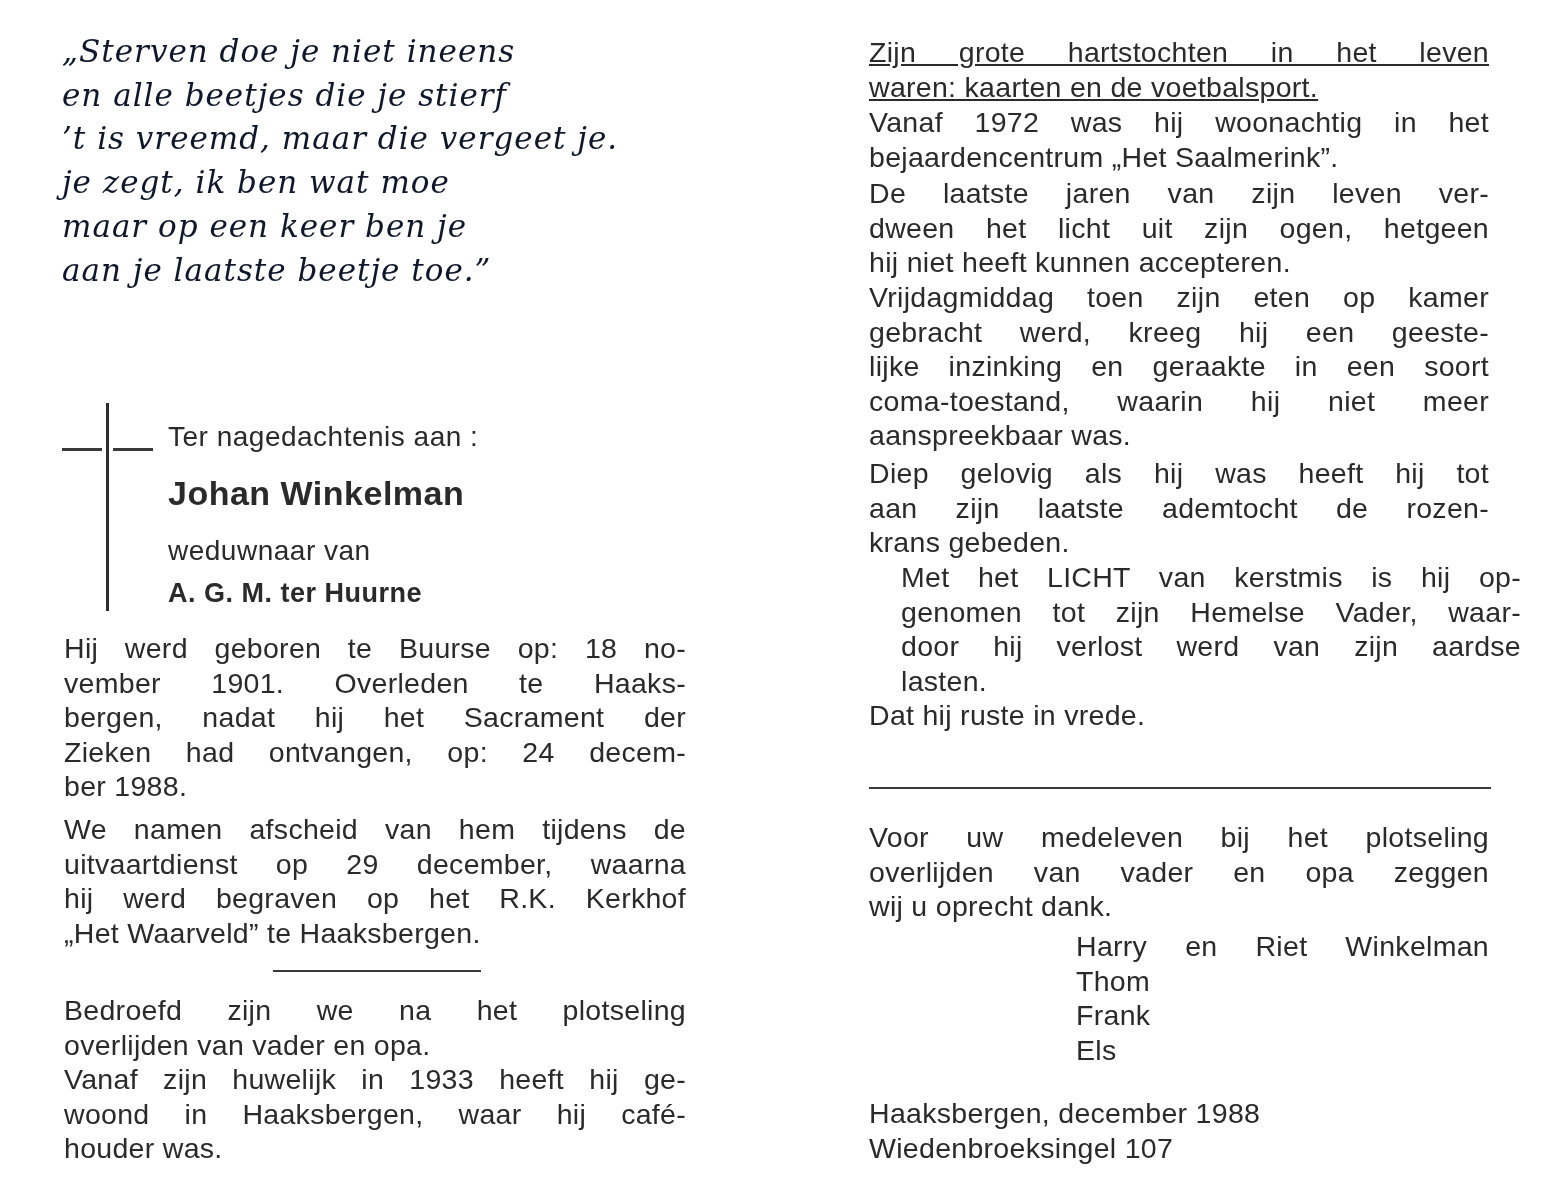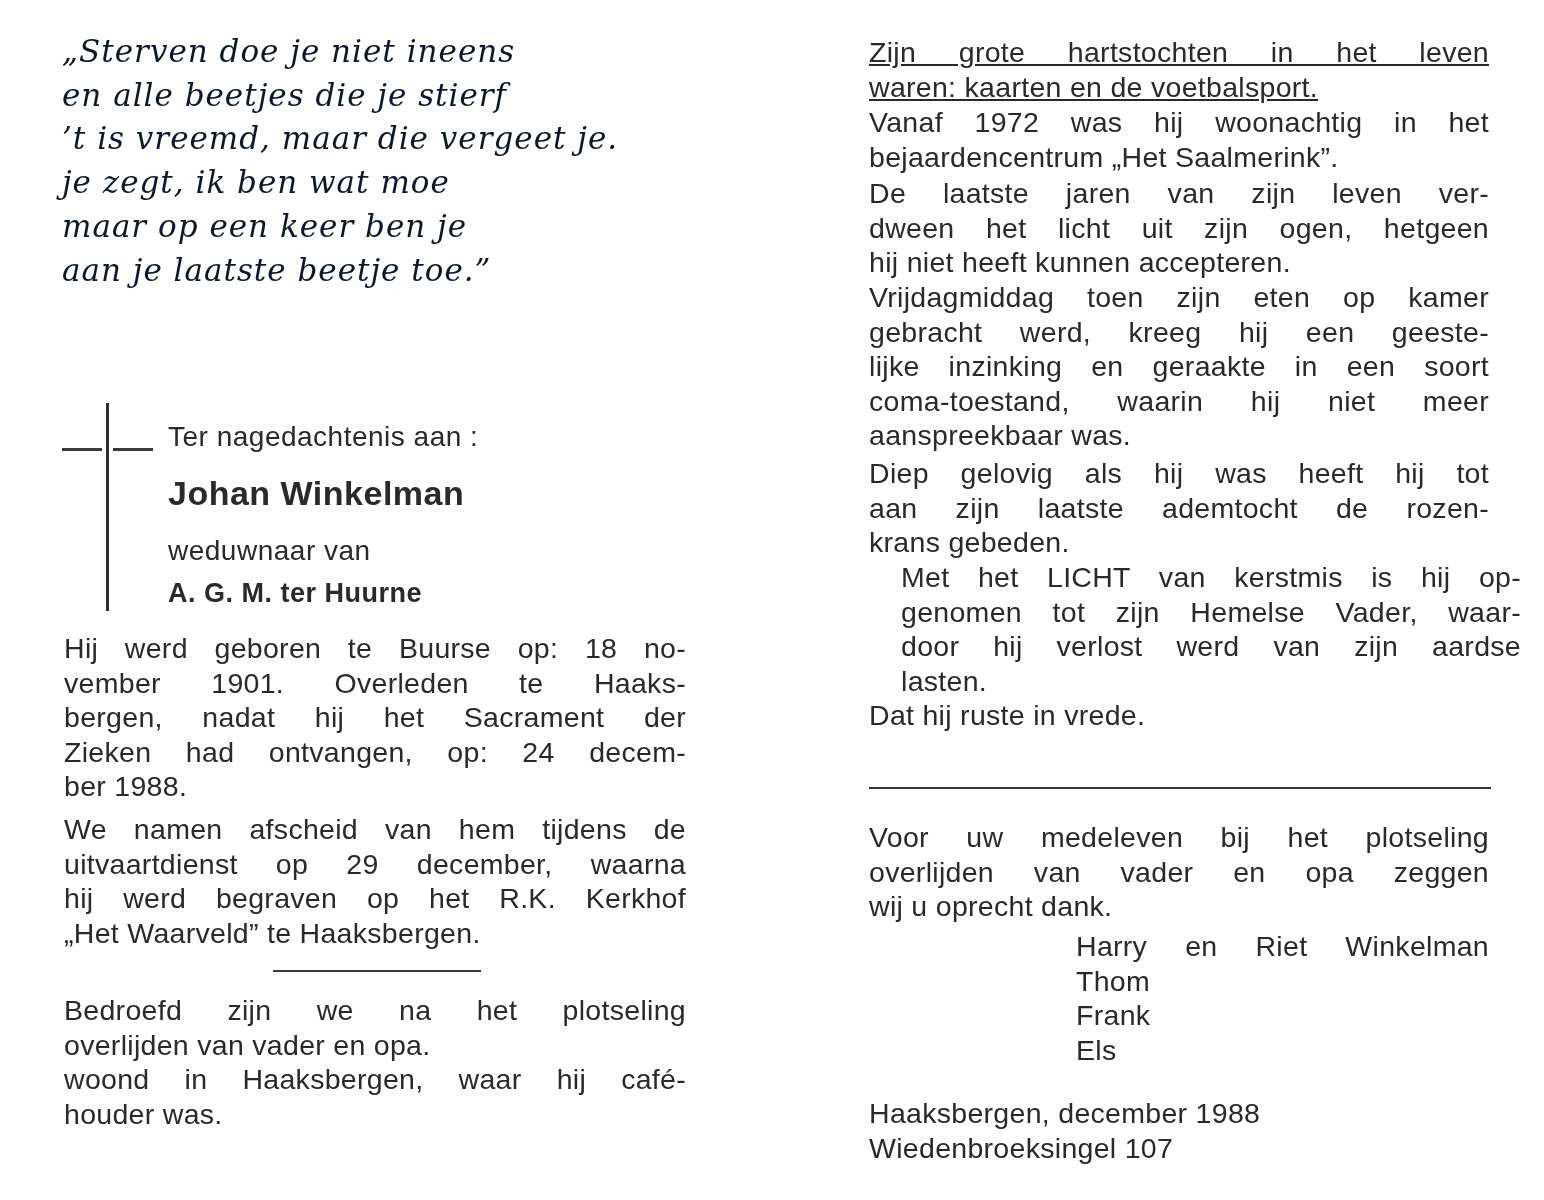--- a/index.html
+++ b/index.html
@@ -65,20 +65,21 @@
   <span class="j">uitvaartdienst op 29 december, waarna</span>
   <span class="j">hij werd begraven op het R.K. Kerkhof</span>
   <span class="l">„Het Waarveld” te Haaksbergen.</span>
 </div>
 
 <div class="rule" style="left:273px; top:970px; width:208px; height:2px;"></div>
 
 <div class="block" style="left:64px; top:993px; width:622px;">
   <span class="j">Bedroefd zijn we na het plotseling</span>
   <span class="l">overlijden van vader en opa.</span>
+  <span class="j">Vanaf zijn huwelijk in 1933 heeft hij ge-</span>
   <span class="j">woond in Haaksbergen, waar hij café-</span>
   <span class="l">houder was.</span>
 </div>
 
 <div class="block" style="left:869px; top:35px; width:620px;text-decoration:underline;">
   <span class="j">Zijn grote hartstochten in het leven</span>
   <span class="l">waren: kaarten en de voetbalsport.</span>
 </div>
 
 <div class="block" style="left:869px; top:105px; width:620px;">

